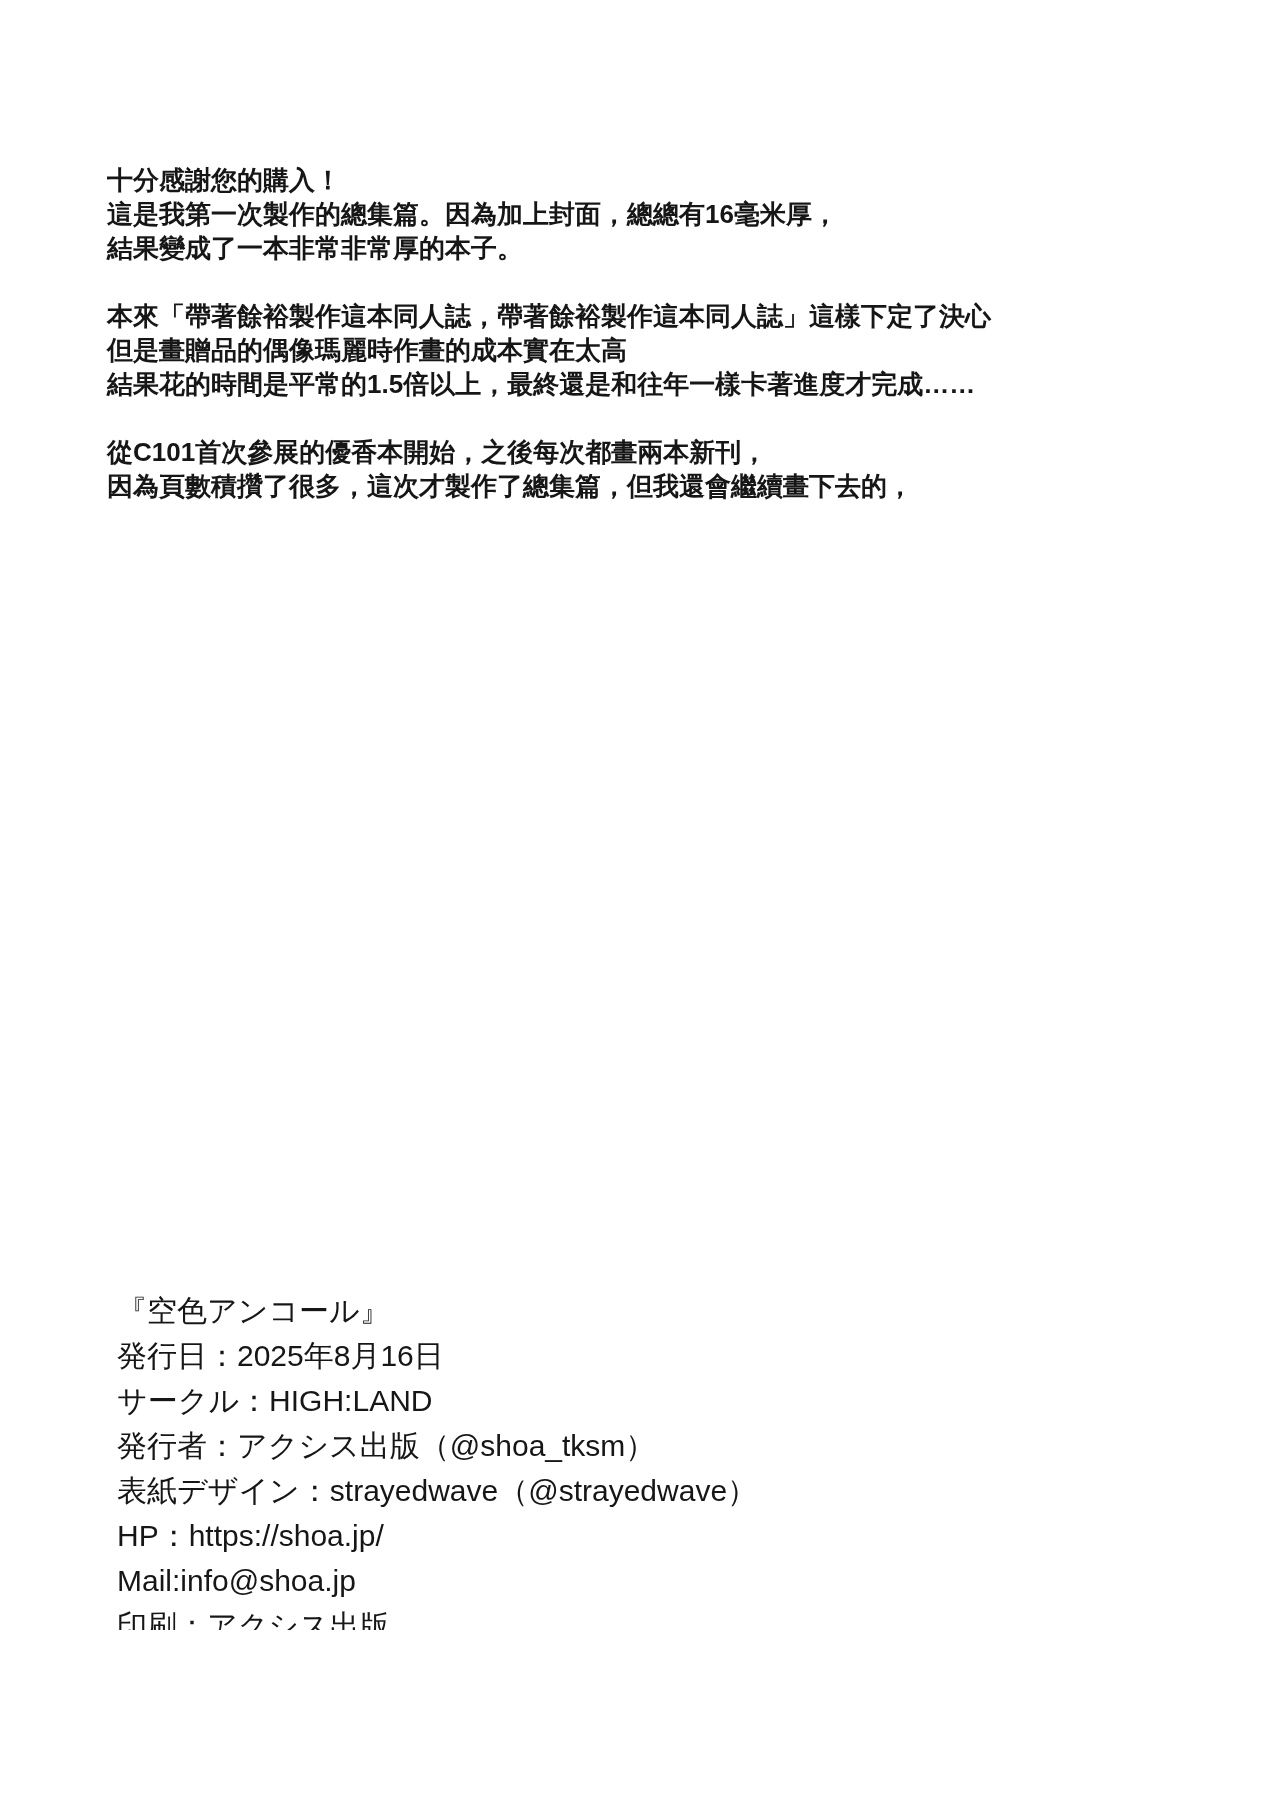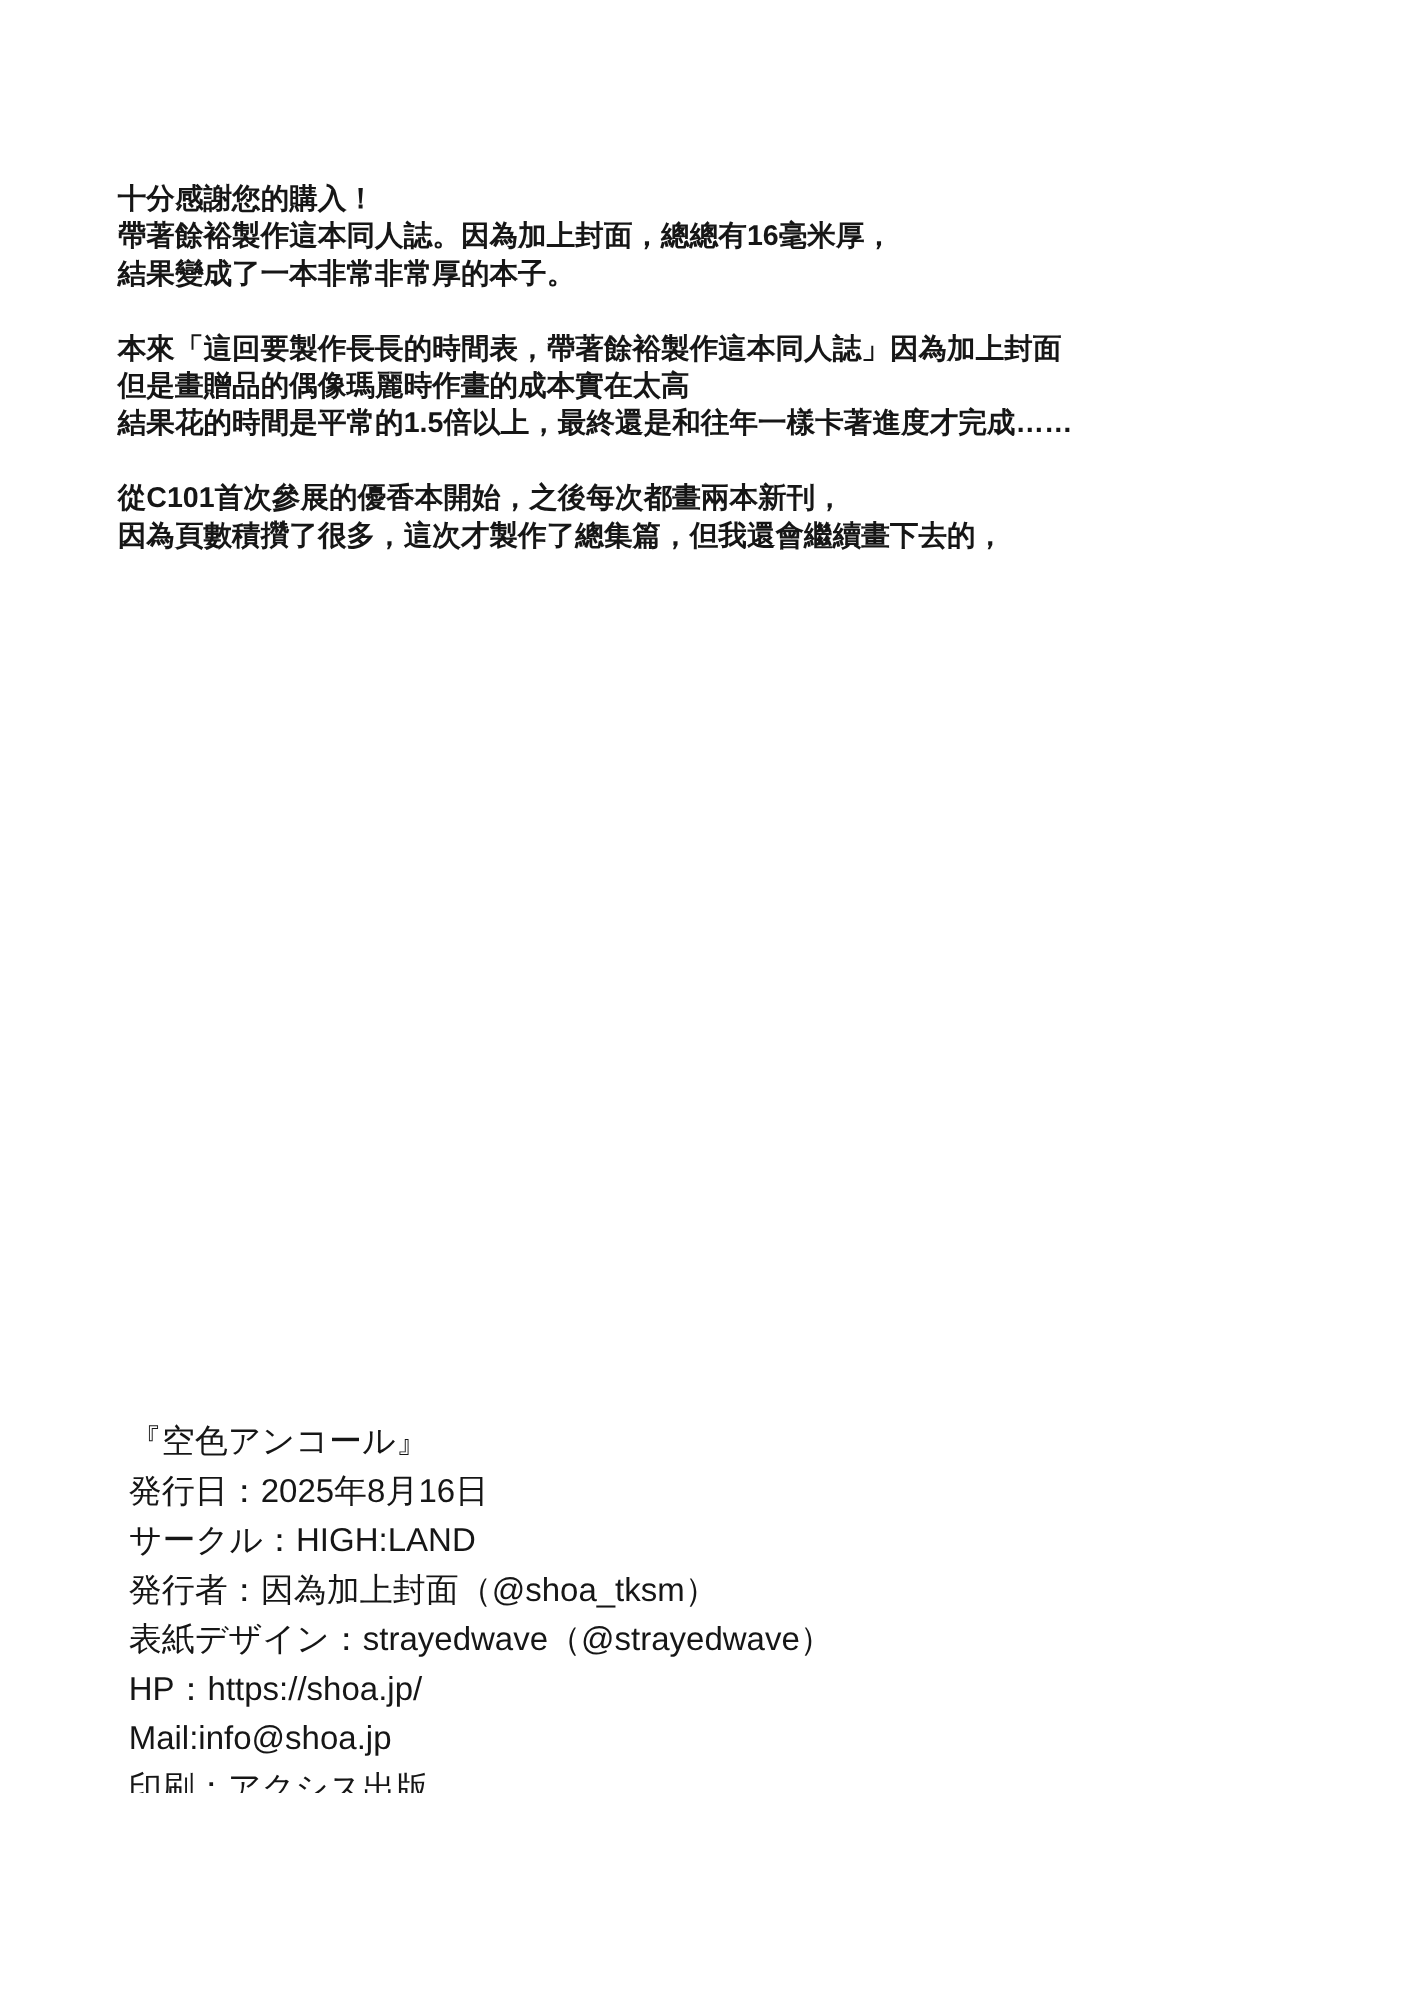--- a/index.html
+++ b/index.html
@@ -41,38 +41,38 @@
   }
 </style>
 </head>
 <body>
 
 <div class="page">
 
   <div class="afterword">
     <div class="para">
       <span class="line">十分感謝您的購入！</span>
-      <span class="line">帶著餘裕製作這本同人誌。因為加上封面，總總有16毫米厚，</span>
+      <span class="line">這是我第一次製作的總集篇。因為加上封面，總總有16毫米厚，</span>
       <span class="line">結果變成了一本非常非常厚的本子。</span>
     </div>
     <div class="para">
-      <span class="line">本來「這回要製作長長的時間表，帶著餘裕製作這本同人誌」因為加上封面</span>
+      <span class="line">本來「帶著餘裕製作這本同人誌，帶著餘裕製作這本同人誌」這樣下定了決心</span>
       <span class="line">但是畫贈品的偶像瑪麗時作畫的成本實在太高</span>
       <span class="line">結果花的時間是平常的1.5倍以上，最終還是和往年一樣卡著進度才完成……</span>
     </div>
     <div class="para">
       <span class="line">從C101首次參展的優香本開始，之後每次都畫兩本新刊，</span>
       <span class="line">因為頁數積攢了很多，這次才製作了總集篇，但我還會繼續畫下去的，</span>
     </div>
   </div>
 
   <div class="colophon">
     <span class="line">『空色アンコール』</span>
     <span class="line">発行日：2025年8月16日</span>
     <span class="line">サークル：HIGH:LAND</span>
-    <span class="line">発行者：因為加上封面（@shoa_tksm）</span>
+    <span class="line">発行者：アクシス出版（@shoa_tksm）</span>
     <span class="line">表紙デザイン：strayedwave（@strayedwave）</span>
     <span class="line">HP：https://shoa.jp/</span>
     <span class="line">Mail:info@shoa.jp</span>
     <span class="line">印刷：アクシス出版</span>
   </div>
 
 </div>
 
 </body></html>

